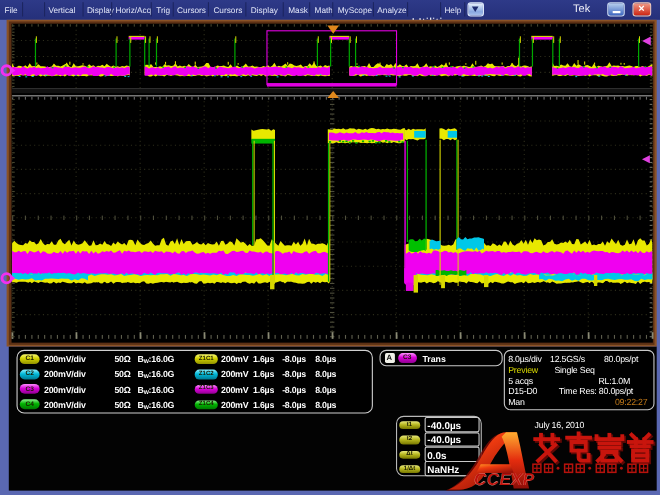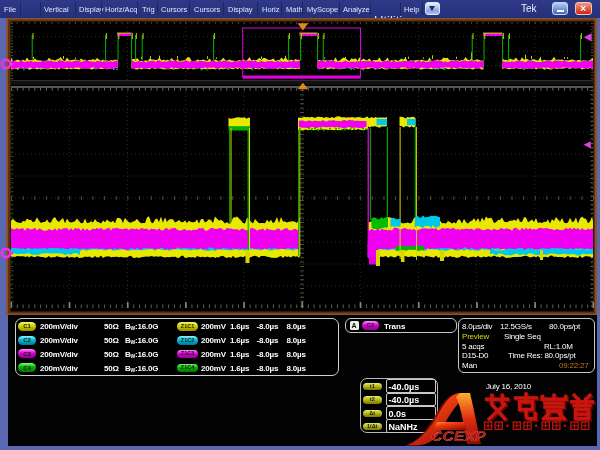--- a/index.html
+++ b/index.html
@@ -9,21 +9,21 @@
 <div style="position:absolute;left:0;top:0;width:600px;height:17.5px;background:linear-gradient(180deg,#2e3a88,#25307a)">
     <div style="position:absolute;left:4px;top:4.5px;font-size:7.5px;color:#e2e6f8">File</div>
     <div style="position:absolute;left:24px;top:18px;font-size:7.5px;color:#e2e6f8">Edit</div>
     <div style="position:absolute;left:44px;top:4.5px;font-size:7.5px;color:#e2e6f8">Vertical</div>
     <div style="position:absolute;left:79px;top:4.5px;font-size:7.5px;color:#e2e6f8">Display</div>
     <div style="position:absolute;left:105px;top:4.5px;font-size:7.5px;color:#e2e6f8">Horiz/Acq</div>
     <div style="position:absolute;left:142px;top:4.5px;font-size:7.5px;color:#e2e6f8">Trig</div>
     <div style="position:absolute;left:161px;top:4.5px;font-size:7.5px;color:#e2e6f8">Cursors</div>
     <div style="position:absolute;left:194px;top:4.5px;font-size:7.5px;color:#e2e6f8">Cursors</div>
     <div style="position:absolute;left:228px;top:4.5px;font-size:7.5px;color:#e2e6f8">Display</div>
-    <div style="position:absolute;left:262px;top:4.5px;font-size:7.5px;color:#e2e6f8">Horiz</div>
+    <div style="position:absolute;left:262px;top:4.5px;font-size:7.5px;color:#e2e6f8">Mask</div>
     <div style="position:absolute;left:286px;top:4.5px;font-size:7.5px;color:#e2e6f8">Math</div>
     <div style="position:absolute;left:307px;top:4.5px;font-size:7.5px;color:#e2e6f8">MyScope</div>
     <div style="position:absolute;left:343px;top:4.5px;font-size:7.5px;color:#e2e6f8">Analyze</div>
     <div style="position:absolute;left:374px;top:13px;font-size:13px;color:#e2e6f8">Utilities</div>
     <div style="position:absolute;left:404px;top:4.5px;font-size:7.5px;color:#e2e6f8">Help</div>
     <div style="position:absolute;left:19.5px;top:2px;width:1px;height:13px;background:#1c2560"></div>
     <div style="position:absolute;left:39.5px;top:2px;width:1px;height:13px;background:#1c2560"></div>
     <div style="position:absolute;left:74.5px;top:2px;width:1px;height:13px;background:#1c2560"></div>
     <div style="position:absolute;left:100.5px;top:2px;width:1px;height:13px;background:#1c2560"></div>
     <div style="position:absolute;left:137px;top:2px;width:1px;height:13px;background:#1c2560"></div>

